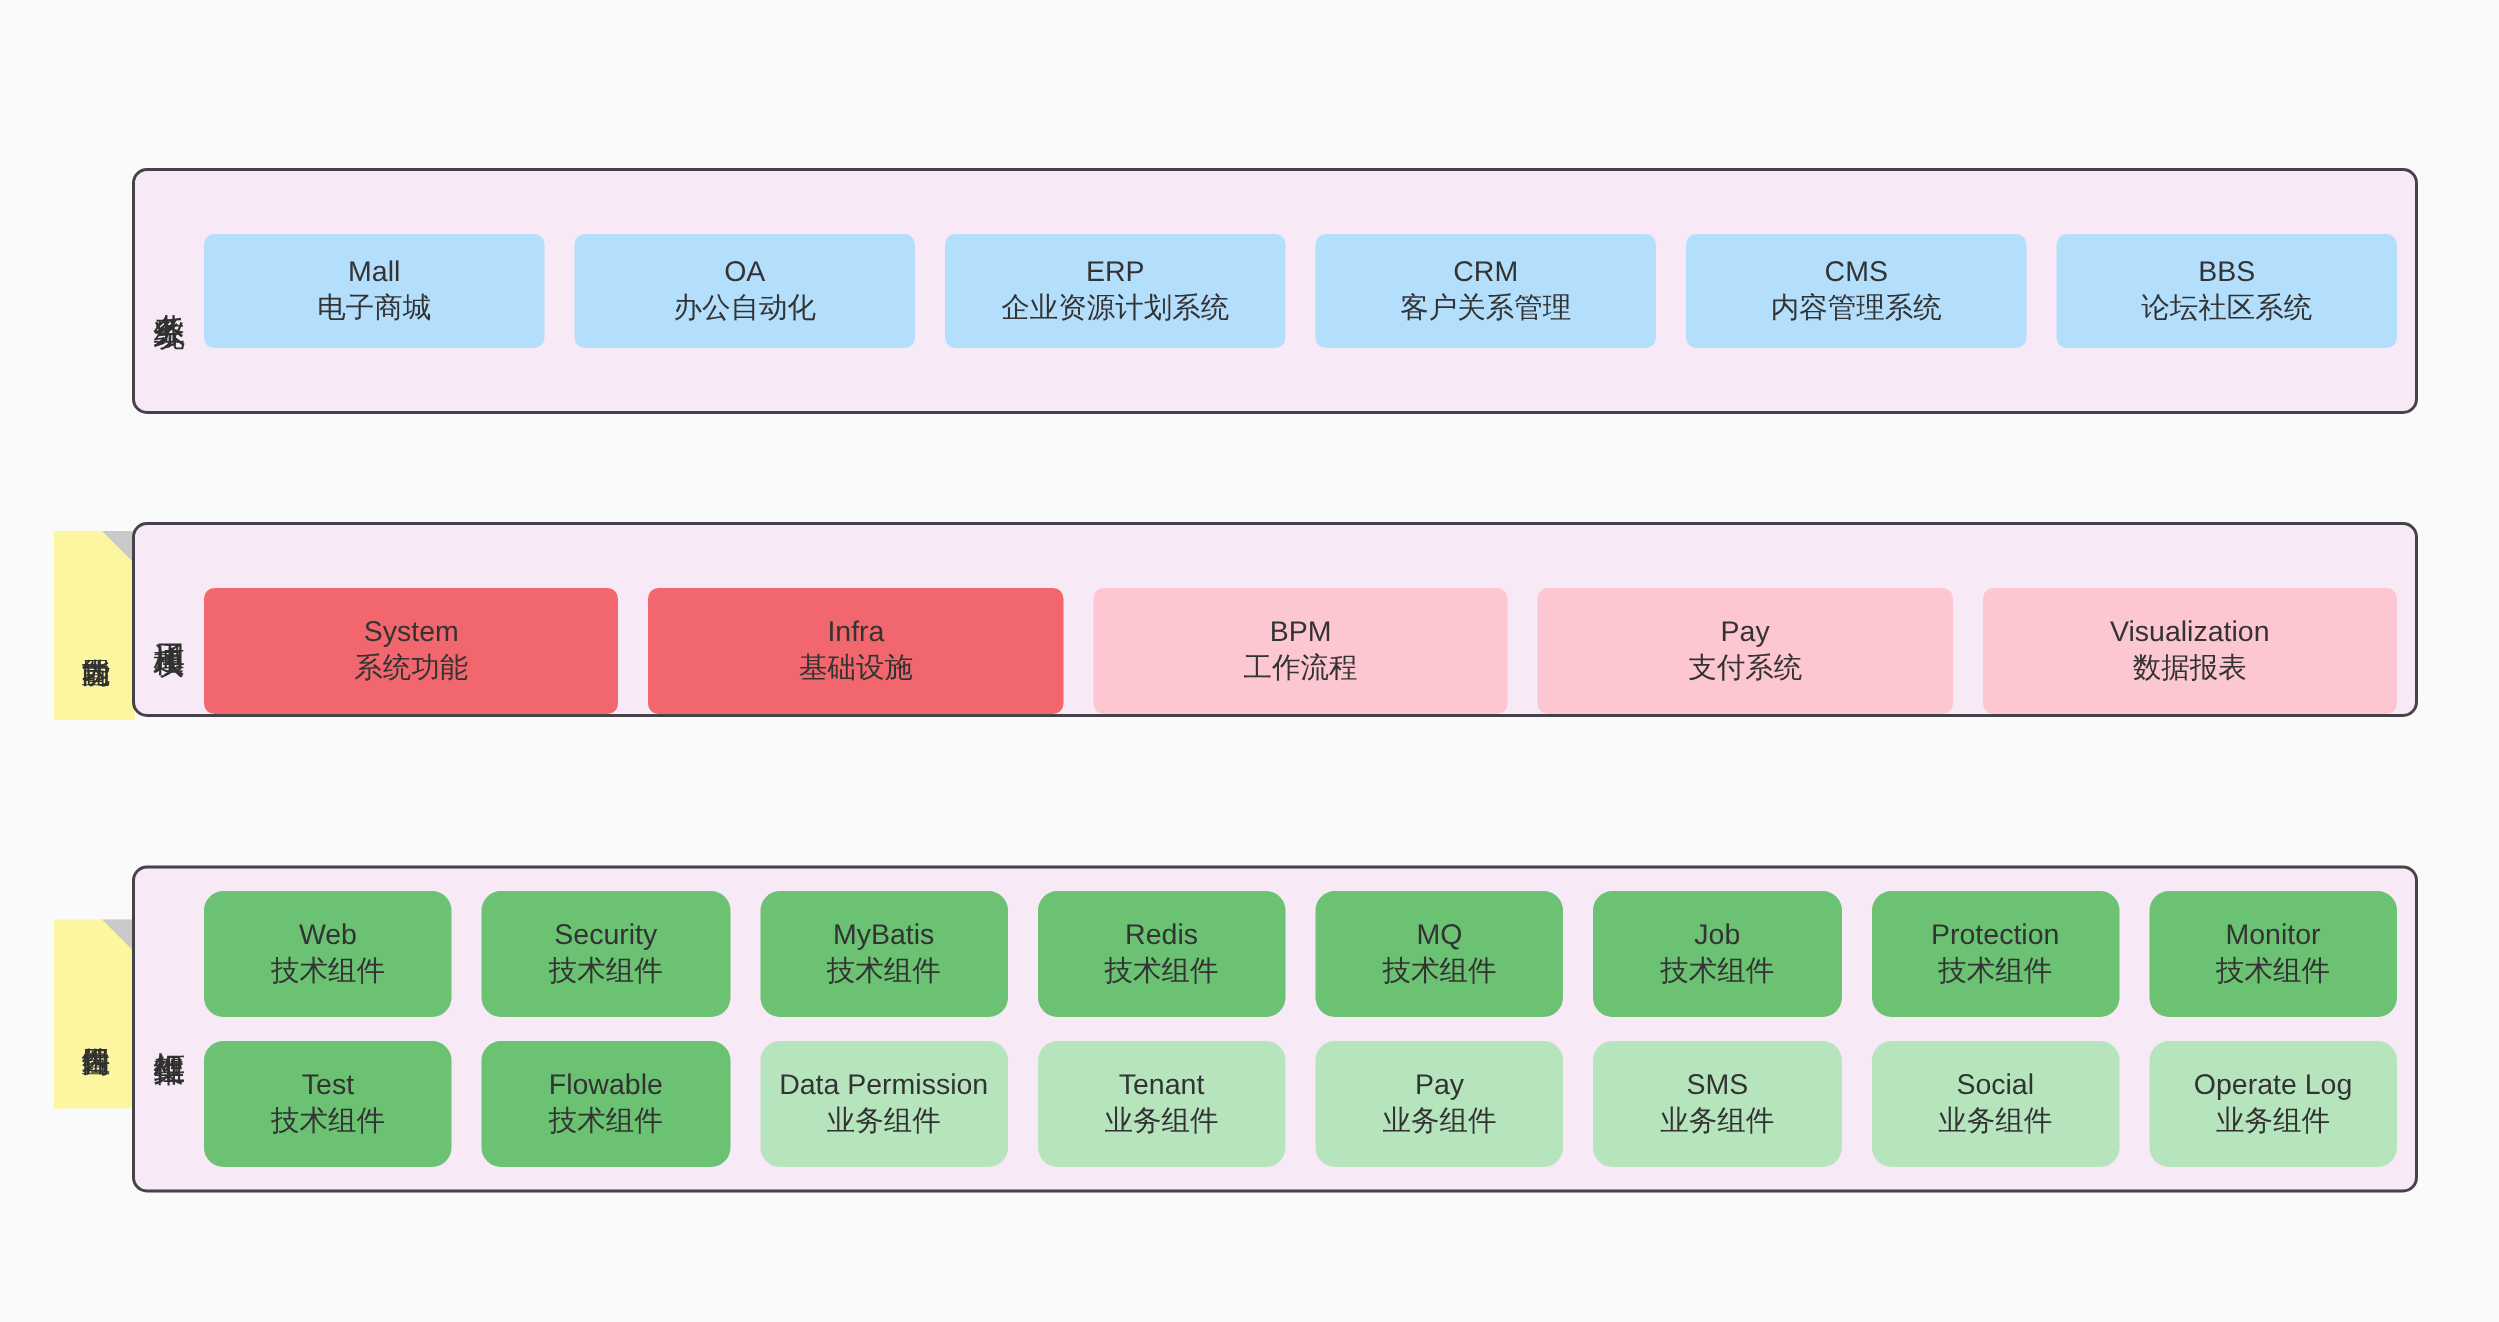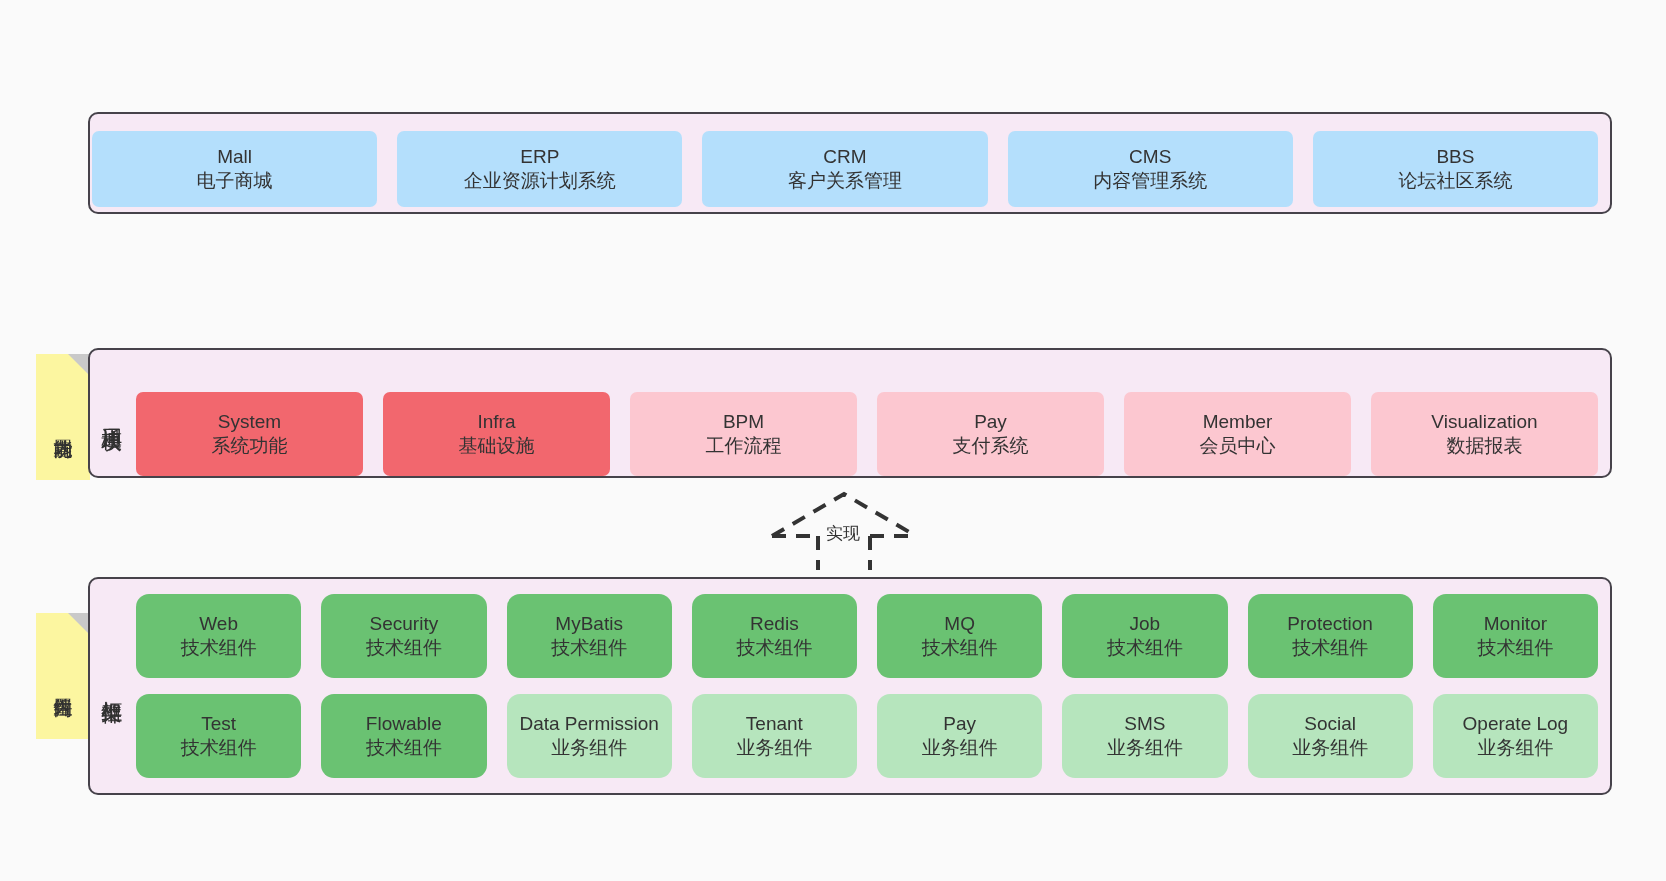--- a/index.html
+++ b/index.html
@@ -77,21 +77,21 @@
   .card .cn{display:block;}
 
   
   .c-blue       {background:#b4dffc;}
   .c-red        {background:#f2676e;}
   .c-pink       {background:#fcc7d0;margin-top:48px;}
   .c-green      {background:#6ac272;}
   .c-lightgreen {background:#b6e5bd;}
 
   
-  #layer-business {left:88px; top:112px; width:1524px; height:102px;flex-direction:column;}
+  #layer-business {left:88px; top:112px; width:1524px; height:164px;}
   #layer-business .cards{gap:20px;padding:0 12px 0 2px;}
   #layer-business .card{height:76px;}
 
   #layer-modules  {left:88px; top:348px; width:1524px; height:130px;}
   #layer-modules .cards{gap:20px;padding:0 12px 0 2px;align-items:flex-end;}
   #layer-modules .card{height:84px;}
 
   #layer-framework{left:88px; top:577px; width:1524px; height:218px;}
   #layer-framework .cards-stack{padding:16px 12px 16px 2px;gap:16px;}
   #layer-framework .card{height:84px;border-radius:13px;}
@@ -148,20 +148,24 @@
 
   <div class="layer" id="layer-business">
     <div class="layer-title">业务系统</div>
     <div class="cards">
 
       <div class="card c-blue">
         <span class="en">Mall</span>
         <span class="cn">电子商城</span>
       </div>
       <div class="card c-blue">
+        <span class="en">OA</span>
+        <span class="cn">办公自动化</span>
+      </div>
+      <div class="card c-blue">
         <span class="en">ERP</span>
         <span class="cn">企业资源计划系统</span>
       </div>
       <div class="card c-blue">
         <span class="en">CRM</span>
         <span class="cn">客户关系管理</span>
       </div>
       <div class="card c-blue">
         <span class="en">CMS</span>
         <span class="cn">内容管理系统</span>
@@ -194,39 +198,27 @@
       </div>
       <div class="card c-pink">
         <span class="en">BPM</span>
         <span class="cn">工作流程</span>
       </div>
       <div class="card c-pink">
         <span class="en">Pay</span>
         <span class="cn">支付系统</span>
       </div>
       <div class="card c-pink">
-        <span class="en">Member</span>
-        <span class="cn">会员中心</span>
-      </div>
-      <div class="card c-pink">
         <span class="en">Visualization</span>
         <span class="cn">数据报表</span>
       </div>
 
     </div>
   </div>
 
-  <div class="genarrow" id="arrow-impl">
-    <svg width="156" height="80" viewBox="0 0 156 80" fill="none">
-      <path d="M6 46 L78 4 L150 46" stroke="#333333" stroke-width="4" stroke-dasharray="14 10" fill="none" stroke-linecap="butt"></path>
-      <path d="M6 46 L52 46 M104 46 L150 46" stroke="#333333" stroke-width="4" stroke-dasharray="14 10" fill="none"></path>
-      <path d="M52 46 L52 80 M104 46 L104 80" stroke="#333333" stroke-width="4" stroke-dasharray="14 10" fill="none"></path>
-    </svg>
-    <span class="lbl">实现</span>
-  </div>
 
   <div class="note" id="note-framework">
     <span class="fold"></span>
     <span>内置组件</span>
   </div>
 
   <div class="layer" id="layer-framework">
     <div class="layer-title">框架组件</div>
     <div class="cards-stack">
 

